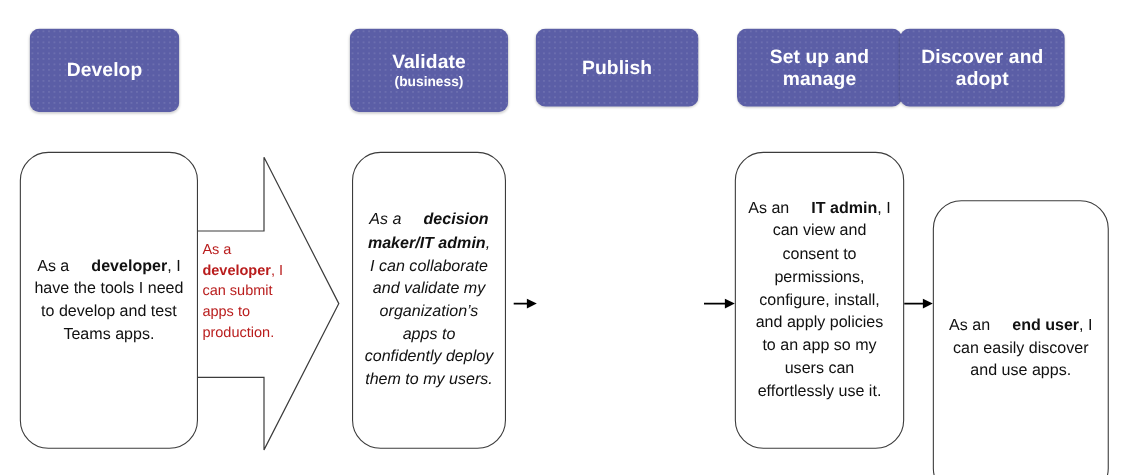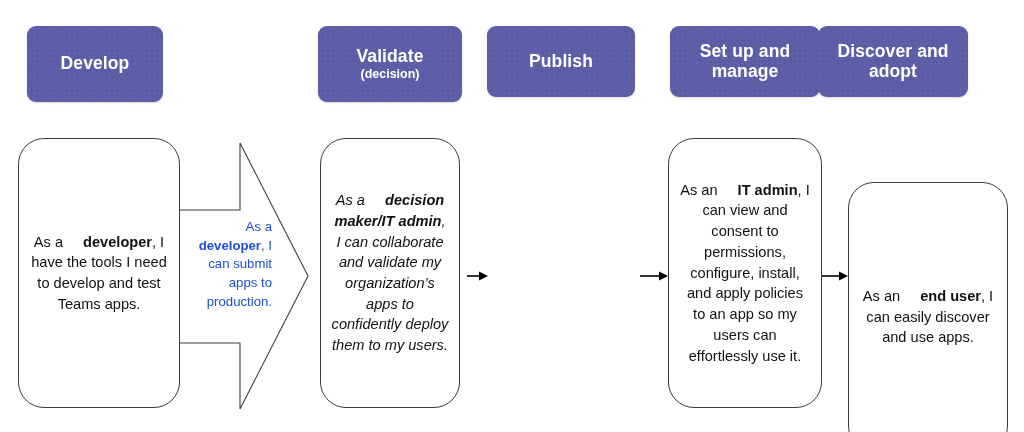--- a/index.html
+++ b/index.html
@@ -65,24 +65,24 @@
     font-size: 14.6px;
     line-height: 1.42;
     color: #111111;
     width: 100%;
   }
   .persona-text b { font-weight: bold; padding-left: 16px; }
 
   
   .chevron-label {
     position: absolute;
-    text-align: right;
+    text-align: left;
     font-size: 13.2px;
     line-height: 1.42;
-    color: #1d4ed8;
+    color: #b91c1c;
   }
 
   
   #arrow-layer {
     position: absolute;
     left: 0; top: 0;
     width: 1024px;
     height: 432px;
     pointer-events: none;
   }
@@ -91,21 +91,21 @@
 <body>
 
 <div id="canvas">
 
   <div class="stage-chip" style="left:27px; top:26px; width:136px; height:76px;">
     <span class="chip-title">Develop</span>
   </div>
 
   <div class="stage-chip" style="left:318px; top:26px; width:144px; height:76px;">
     <span class="chip-title">Validate</span>
-    <span class="chip-sub">(decision)</span>
+    <span class="chip-sub">(business)</span>
   </div>
 
   <div class="stage-chip" style="left:487px; top:26px; width:148px; height:71px;">
     <span class="chip-title">Publish</span>
   </div>
 
   <div class="stage-chip" style="left:670px; top:26px; width:150px; height:71px;">
     <span class="chip-title">Set up and manage</span>
   </div>
 

